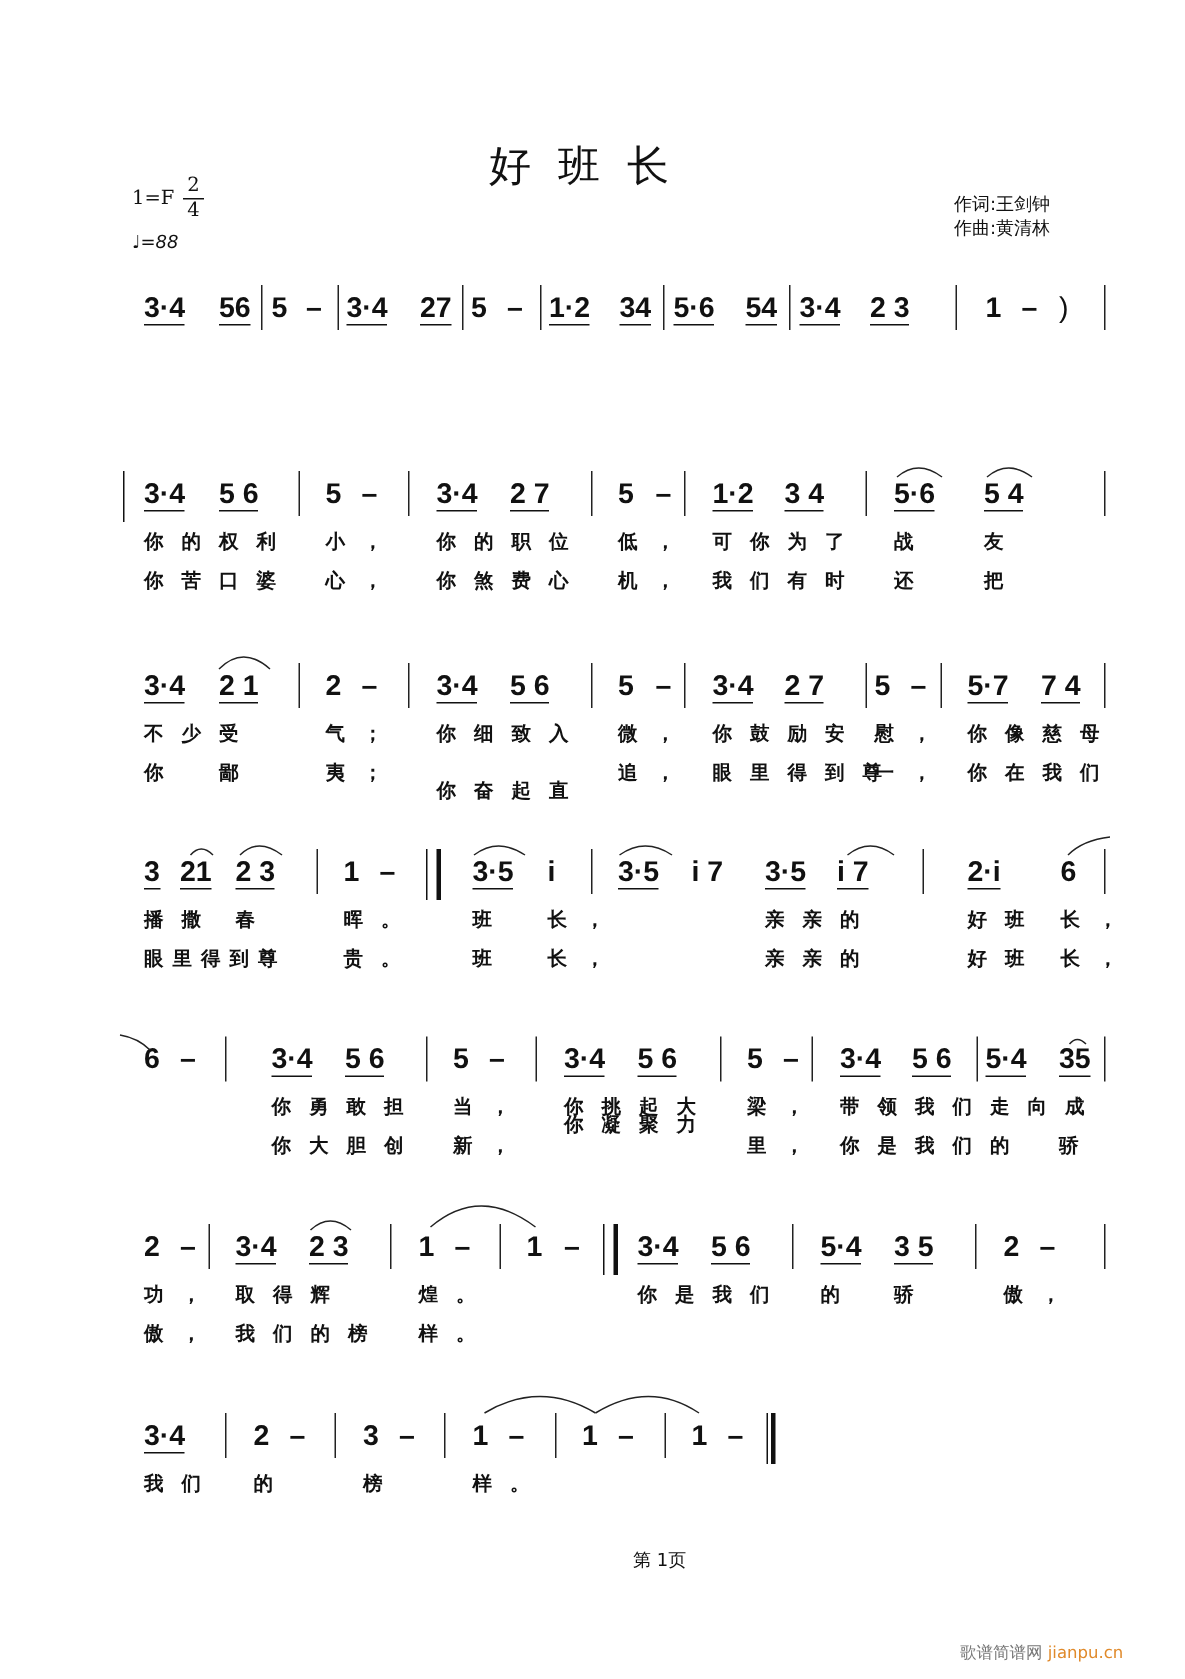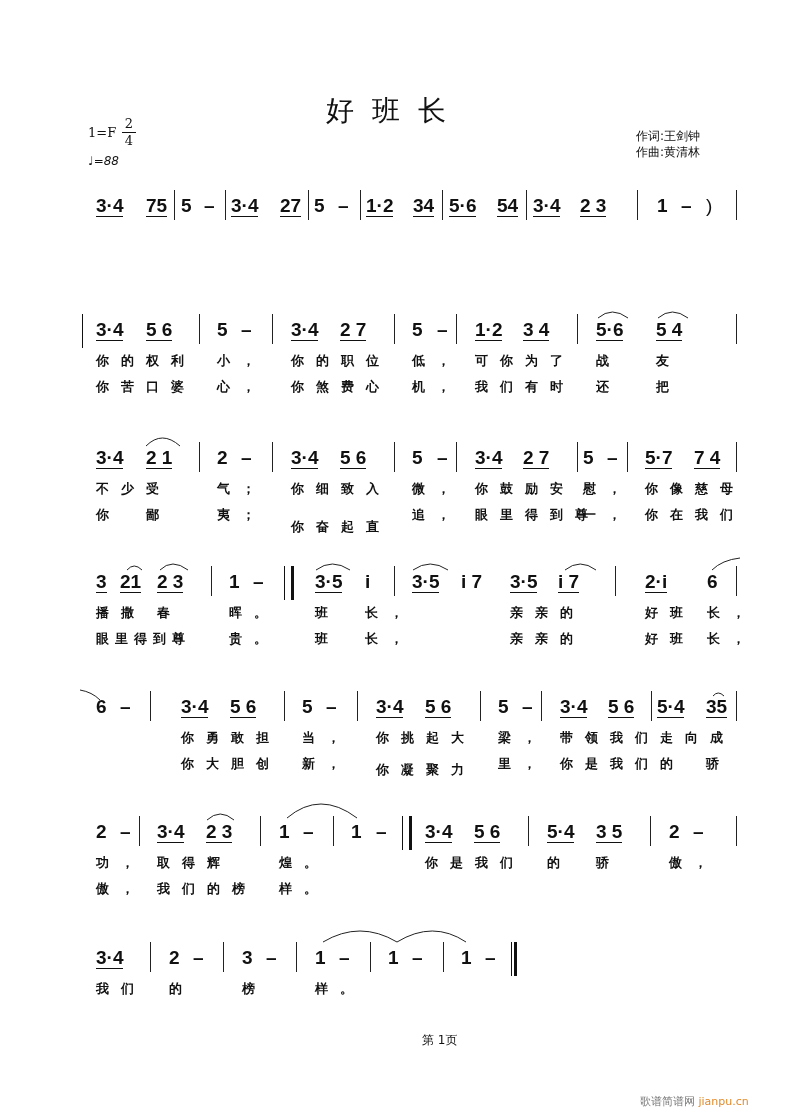--- a/index.html
+++ b/index.html
@@ -31,21 +31,21 @@
   <div class="line">4</div>
 </div>
 <div class="abs tempo">♩=88</div>
 <div class="abs credits">
   <div>作词:王剑钟</div>
   <div>作曲:黄清林</div>
 </div>
 
 <div class="row" style="top:196px;">
   <span class="n u" style="left:96px">3·4</span>
-  <span class="n u" style="left:146px">75</span>
+  <span class="n u" style="left:146px">56</span>
   <span class="bar" style="left:174px;top:-6px"></span>
   <span class="n" style="left:181px">5</span>
   <span class="n" style="left:204px">–</span>
   <span class="bar" style="left:225px;top:-6px"></span>
   <span class="n u" style="left:231px">3·4</span>
   <span class="n u" style="left:280px">27</span>
   <span class="bar" style="left:308px;top:-6px"></span>
   <span class="n" style="left:314px">5</span>
   <span class="n" style="left:338px">–</span>
   <span class="bar" style="left:360px;top:-6px"></span>
@@ -197,21 +197,21 @@
   <span class="n u" style="left:657px">5·4</span>
   <span class="n u" style="left:706px">35</span>
   <span class="bar" style="left:736px;top:-6px"></span>
   <span class="ly" style="left:181px;top:32px">你勇敢担</span>
   <span class="ly" style="left:302px;top:32px">当，</span>
   <span class="ly" style="left:376px;top:32px">你挑起大</span>
   <span class="ly" style="left:498px;top:32px">梁，</span>
   <span class="ly" style="left:560px;top:32px">带领我们走向成</span>
   <span class="ly" style="left:181px;top:58px">你大胆创</span>
   <span class="ly" style="left:302px;top:58px">新，</span>
-  <span class="ly" style="left:376px;top:64px">你凝聚力</span>
+  <span class="ly" style="left:376px;top:44px">你凝聚力</span>
   <span class="ly" style="left:498px;top:58px">里，</span>
   <span class="ly" style="left:560px;top:58px">你是我们的</span>
   <span class="ly" style="left:706px;top:58px">骄</span>
 </div>
 
 <div class="row" style="top:822px;">
   <span class="n" style="left:96px">2</span>
   <span class="n" style="left:120px">–</span>
   <span class="bar" style="left:139px;top:-6px"></span>
   <span class="n u" style="left:157px">3·4</span>

